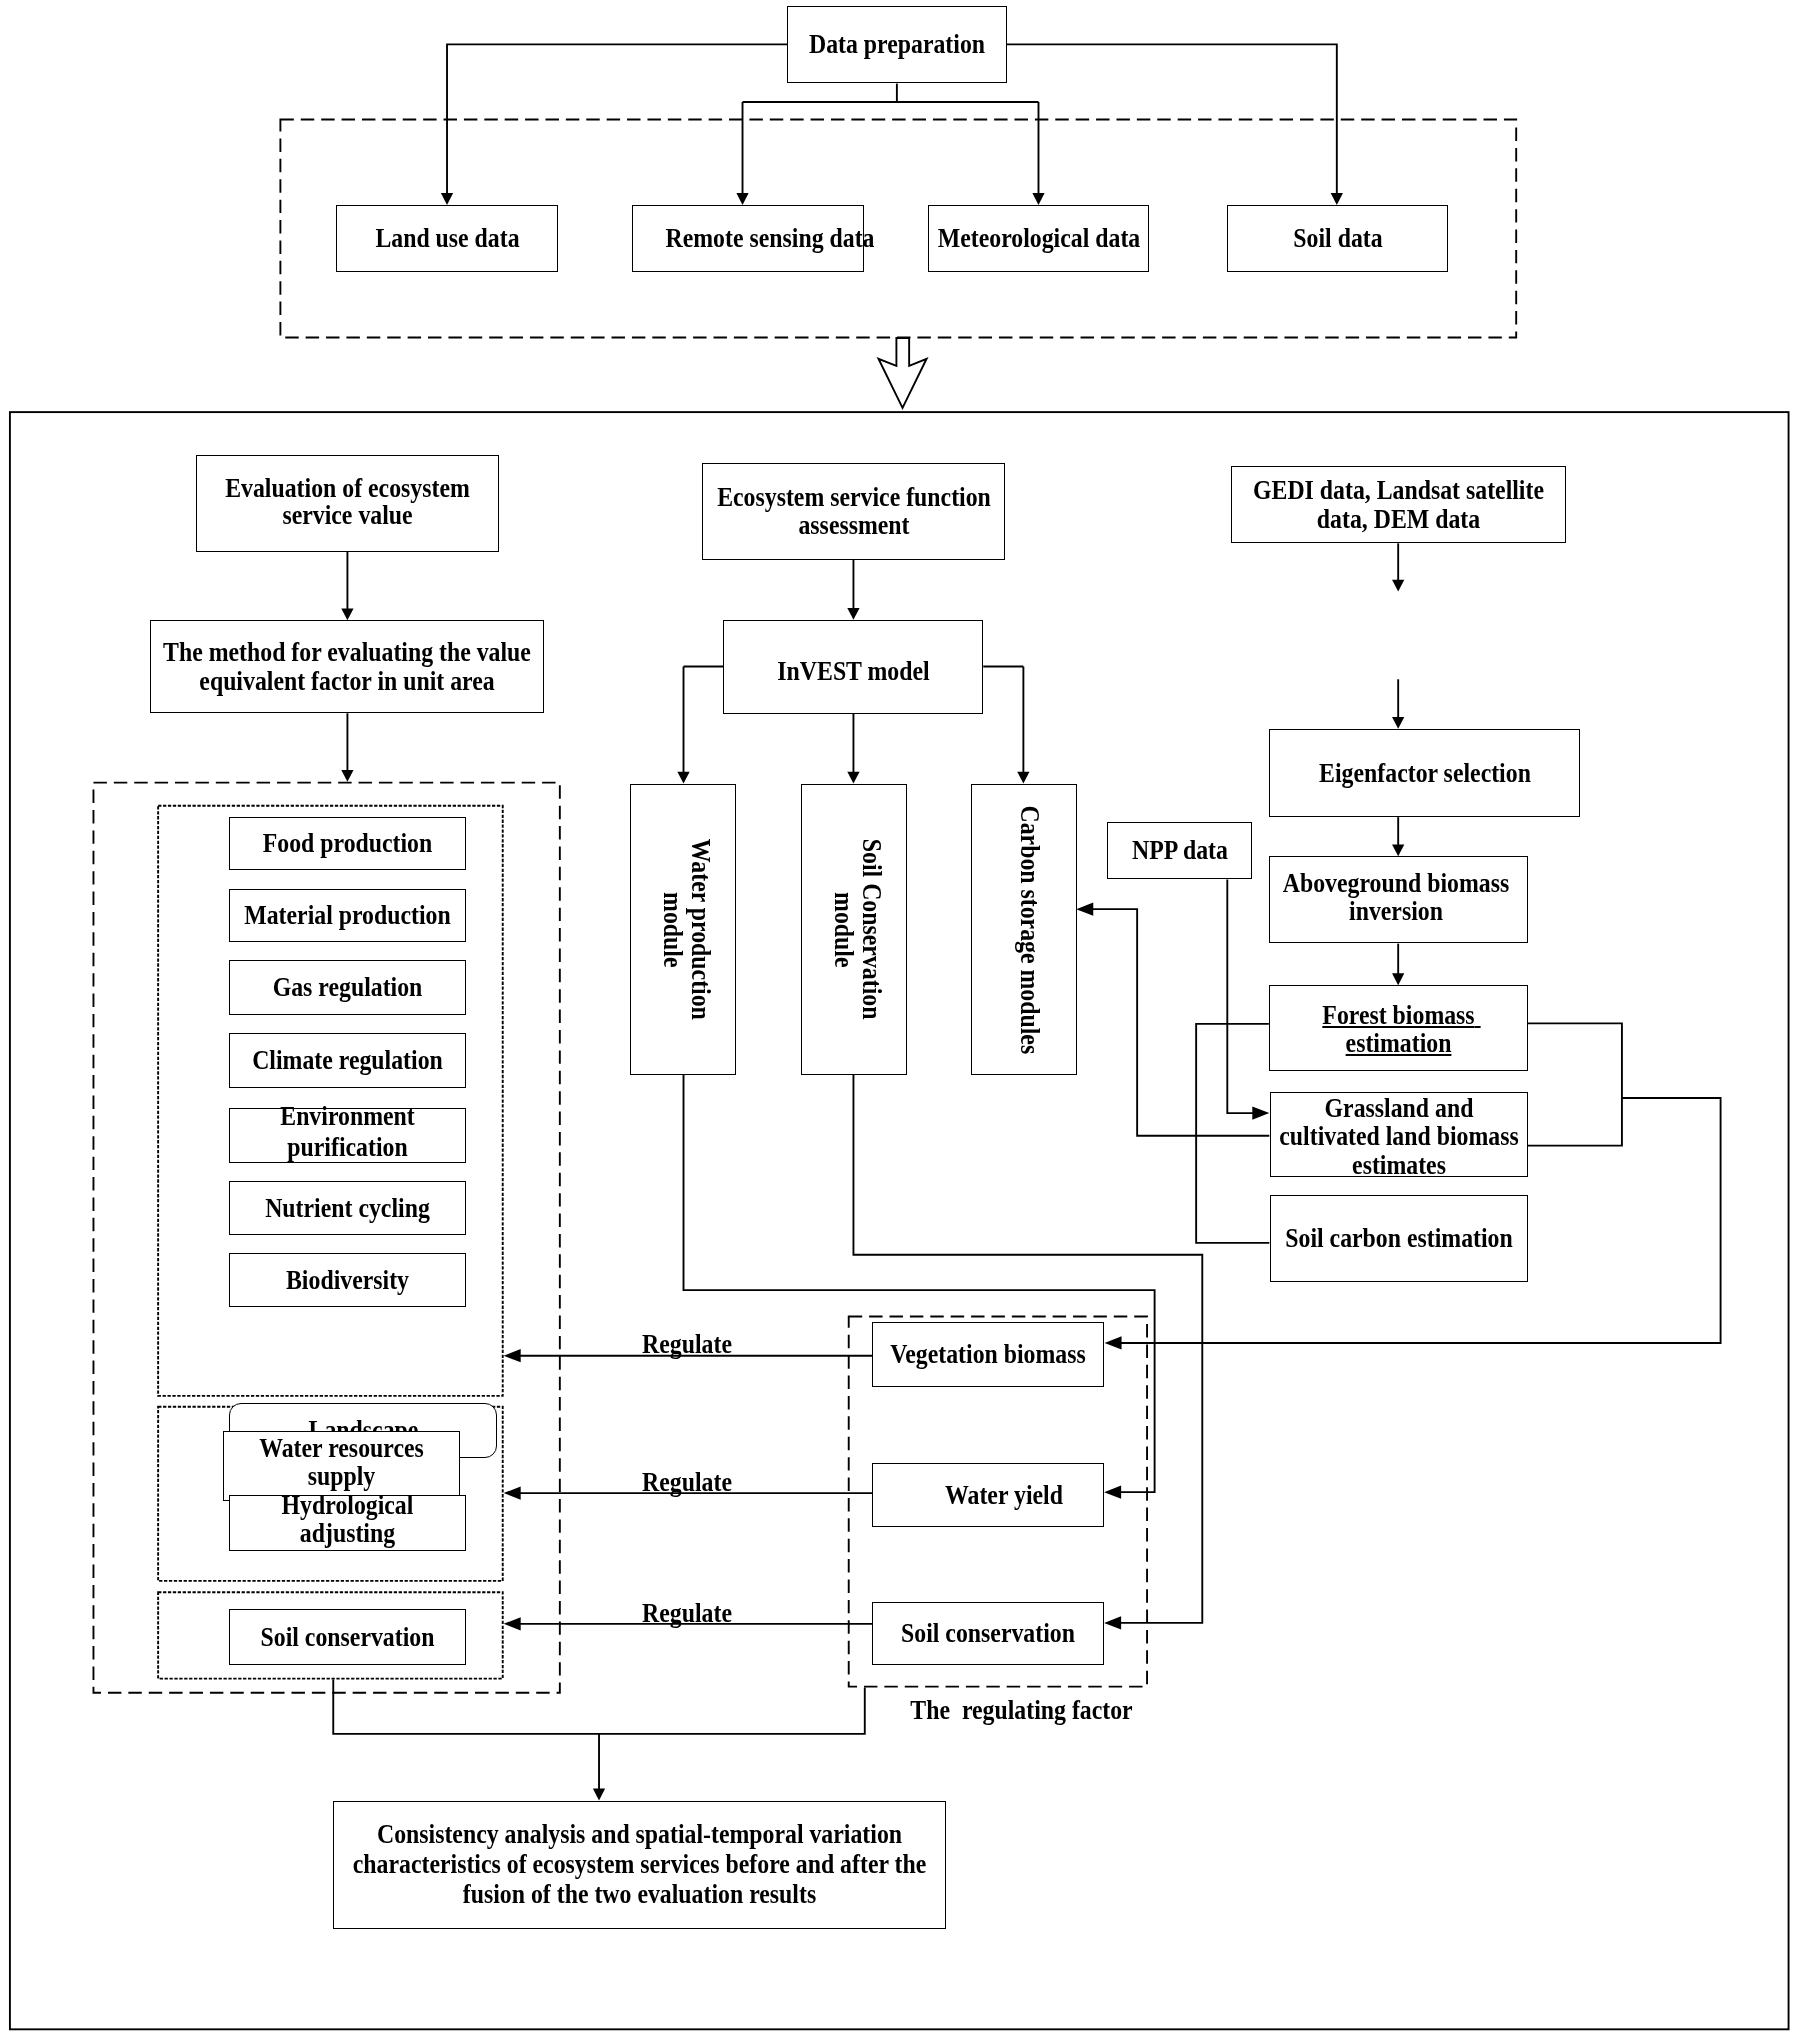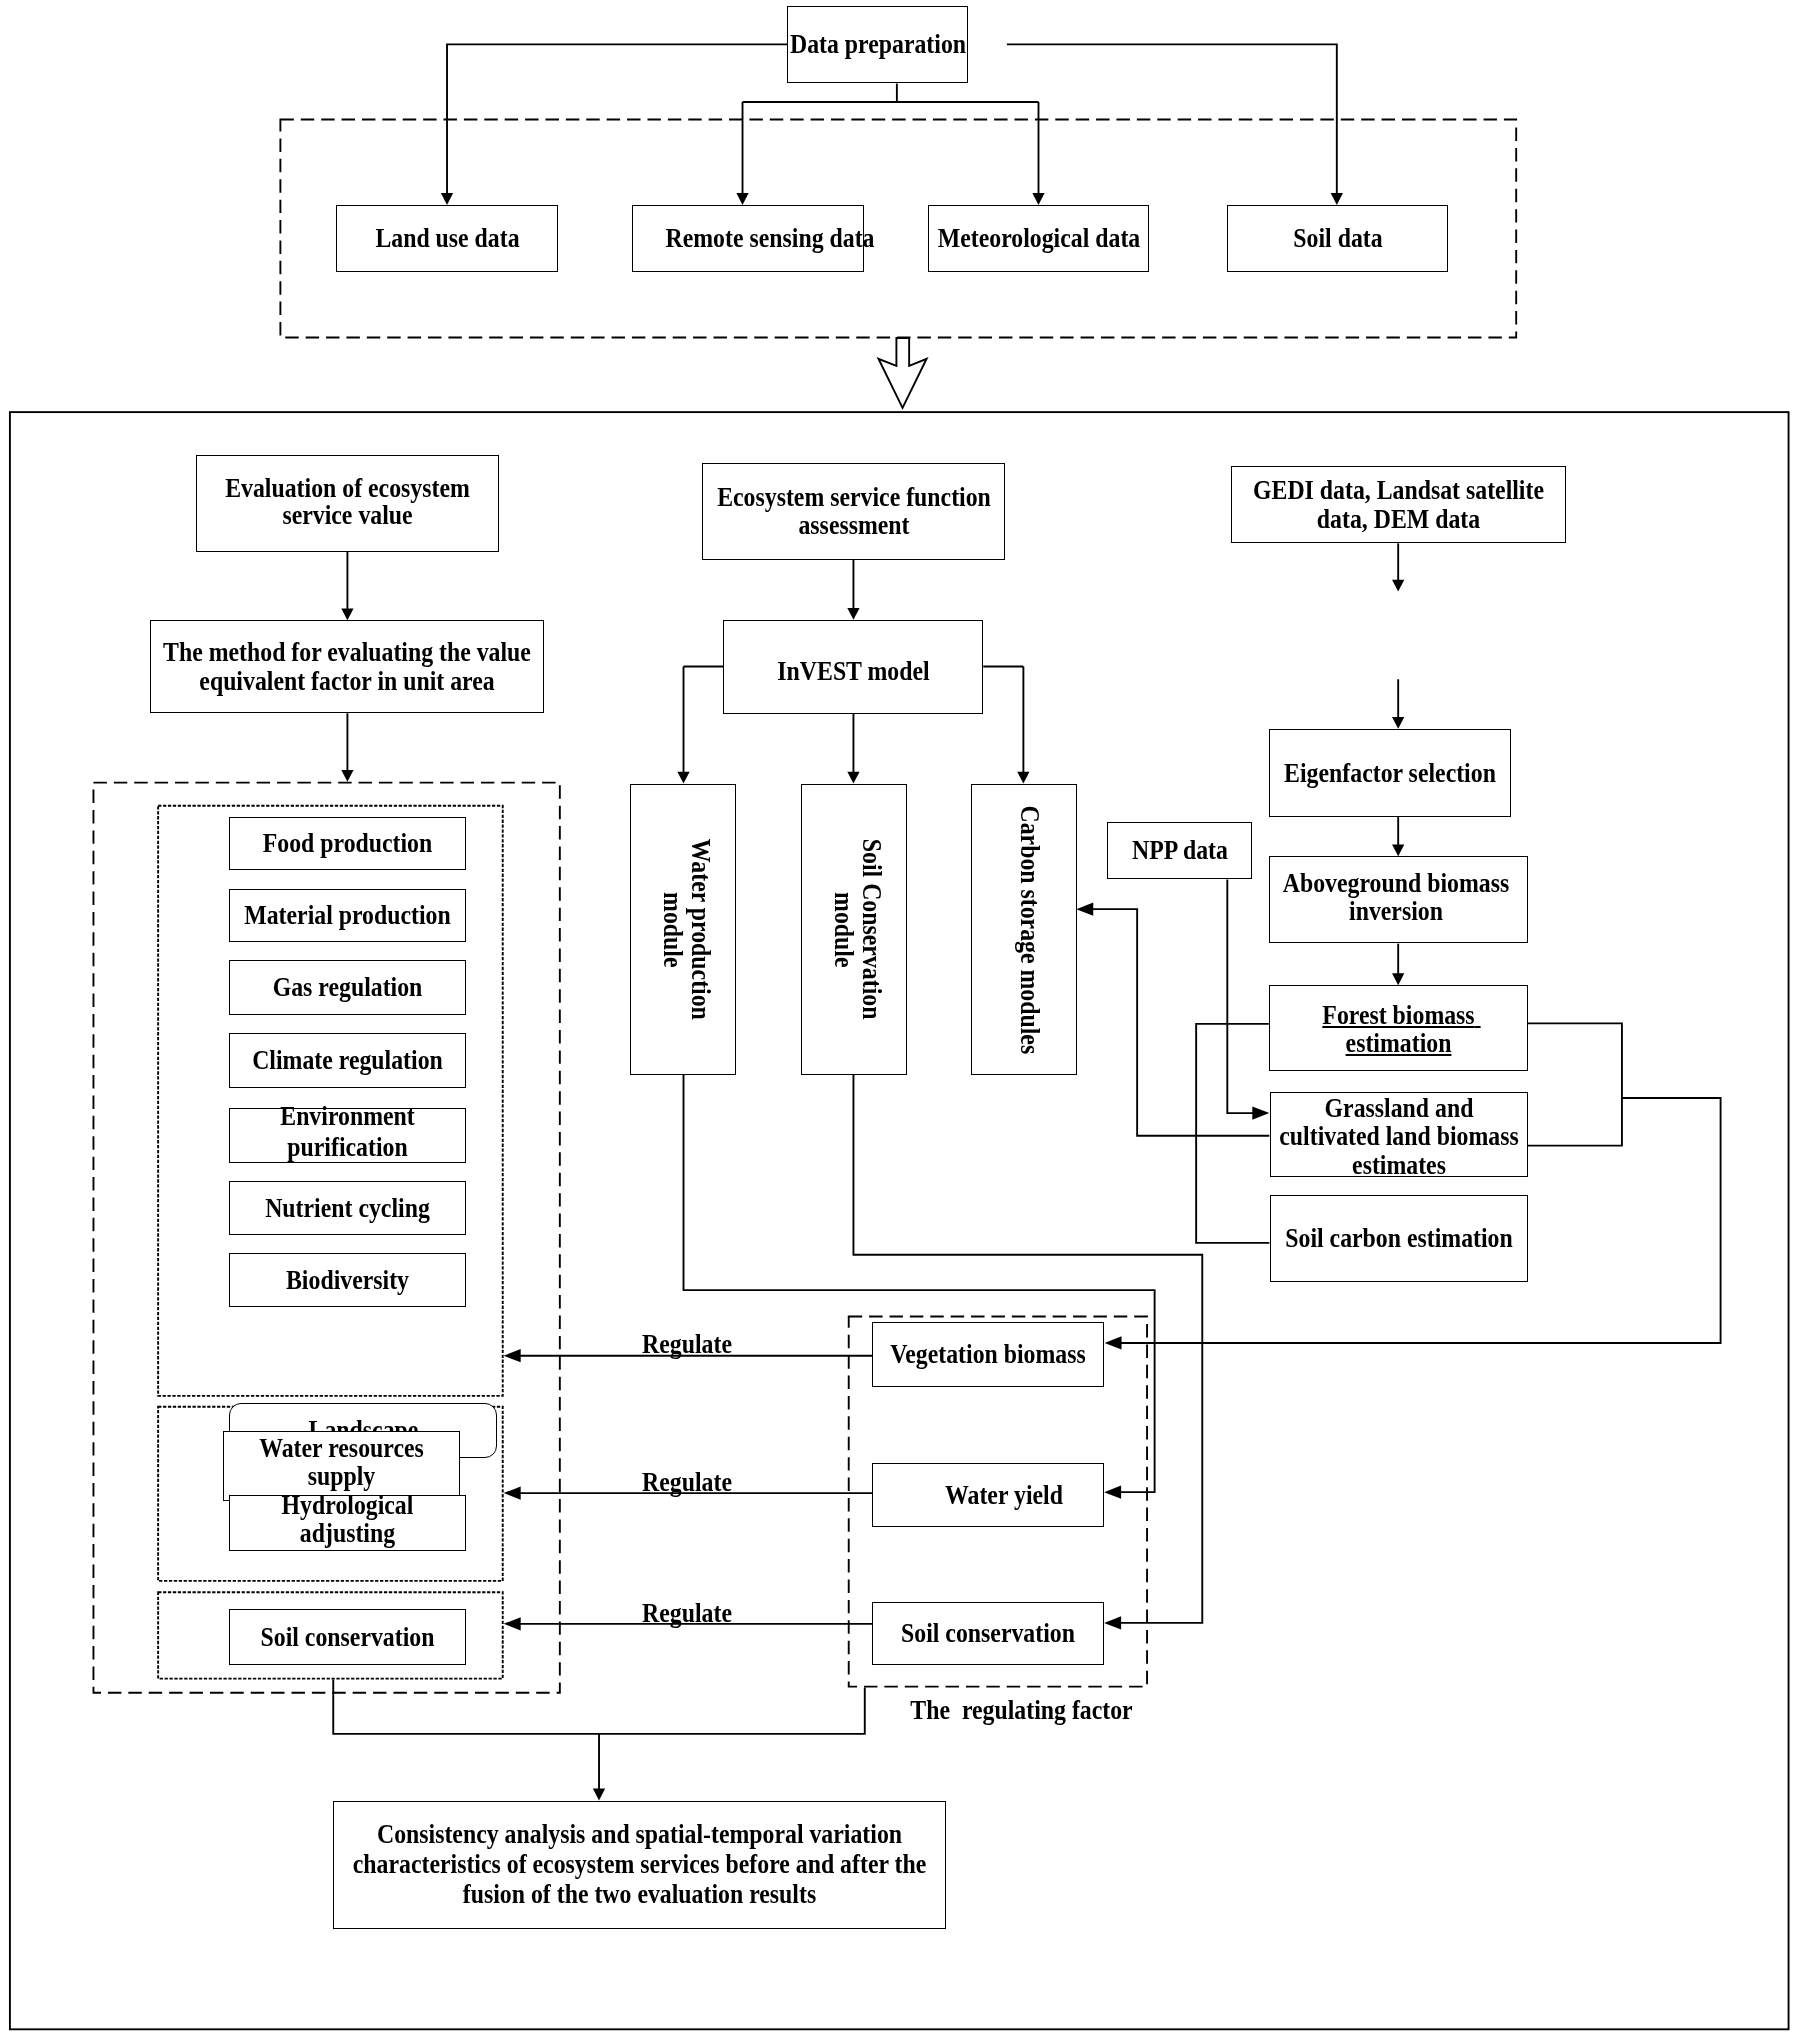--- a/index.html
+++ b/index.html
@@ -81,21 +81,21 @@
 <path d="M 2653 2344.0 L 2653 2372.0 L 2689 2358 Z"></path>
 <path d="M 2316 1912.0 L 2316 1940.0 L 2280 1926 Z"></path>
 <path d="M 2375 3147.0 L 2375 3175.0 L 2339 3161 Z"></path>
 <path d="M 2375 3424.0 L 2375 3452.0 L 2339 3438 Z"></path>
 <path d="M 1103 2858.0 L 1103 2886.0 L 1067 2872 Z"></path>
 <path d="M 1103 3149.0 L 1103 3177.0 L 1067 3163 Z"></path>
 <path d="M 1103 3426.0 L 1103 3454.0 L 1067 3440 Z"></path>
 <path d="M 1256.0 3789 L 1282.0 3789 L 1269 3814 Z"></path>
 <path class="blk" d="M 1899 716 L 1926 716 L 1926 775 L 1963 760 L 1912 864 L 1861 760 L 1899 775 Z"></path>
 </svg>
-<div class="nbox" style="left:787px;top:6.1px;width:181px;height:77px;">
+<div class="nbox" style="left:787px;top:6.1px;width:220px;height:77px;">
       <span class="tx" style="line-height:1.09;width:238px;">Data preparation</span>
     </div>
 <div class="nbox" style="left:336px;top:205px;width:222px;height:67px;">
       <span class="tx" style="line-height:1.09;width:241px;">Land use data</span>
     </div>
 <div class="nbox" style="left:632px;top:205px;width:232px;height:67px;padding-left:43px;">
       <span class="tx" style="line-height:1.09;width:240px;">Remote sensing data</span>
     </div>
 <div class="nbox" style="left:928px;top:205px;width:221px;height:67px;">
       <span class="tx" style="line-height:1.09;width:240px;">Meteorological data</span>
@@ -153,21 +153,21 @@
     </div>
 <div class="nbox v" style="left:801px;top:784px;width:106px;height:291px;">
       <span class="tx" style="line-height:1.055;height:225px;margin-left:6.6px;">Soil Conservation module</span>
     </div>
 <div class="nbox v" style="left:971px;top:784px;width:106px;height:291px;">
       <span class="tx" style="line-height:1.0;height:304px;margin-left:12.3px;">Carbon storage modules</span>
     </div>
 <div class="nbox" style="left:1231px;top:466px;width:335px;height:77px;">
       <span class="tx" style="line-height:1.09;width:335px;">GEDI data, Landsat satellite data, DEM data</span>
     </div>
-<div class="nbox" style="left:1269px;top:729px;width:242px;height:88px;">
+<div class="nbox" style="left:1269px;top:729px;width:311px;height:88px;">
       <span class="tx" style="line-height:1.09;width:272px;">Eigenfactor selection</span>
     </div>
 <div class="nbox" style="left:1269px;top:856px;width:259px;height:87px;justify-content:flex-end;">
       <span class="tx" style="line-height:1.07;width:262px;margin-top:-4.7px;">Aboveground biomass inversion</span>
     </div>
 <div class="nbox" style="left:1269px;top:985px;width:259px;height:86px;text-decoration:underline;">
       <span class="tx" style="line-height:1.07;width:199px;margin-top:1.9px;">Forest biomass estimation</span>
     </div>
 <div class="nbox" style="left:1270px;top:1092px;width:258px;height:85px;">
       <span class="tx" style="line-height:1.075;width:268px;margin-top:3.8px;">Grassland and cultivated land biomass estimates</span>

